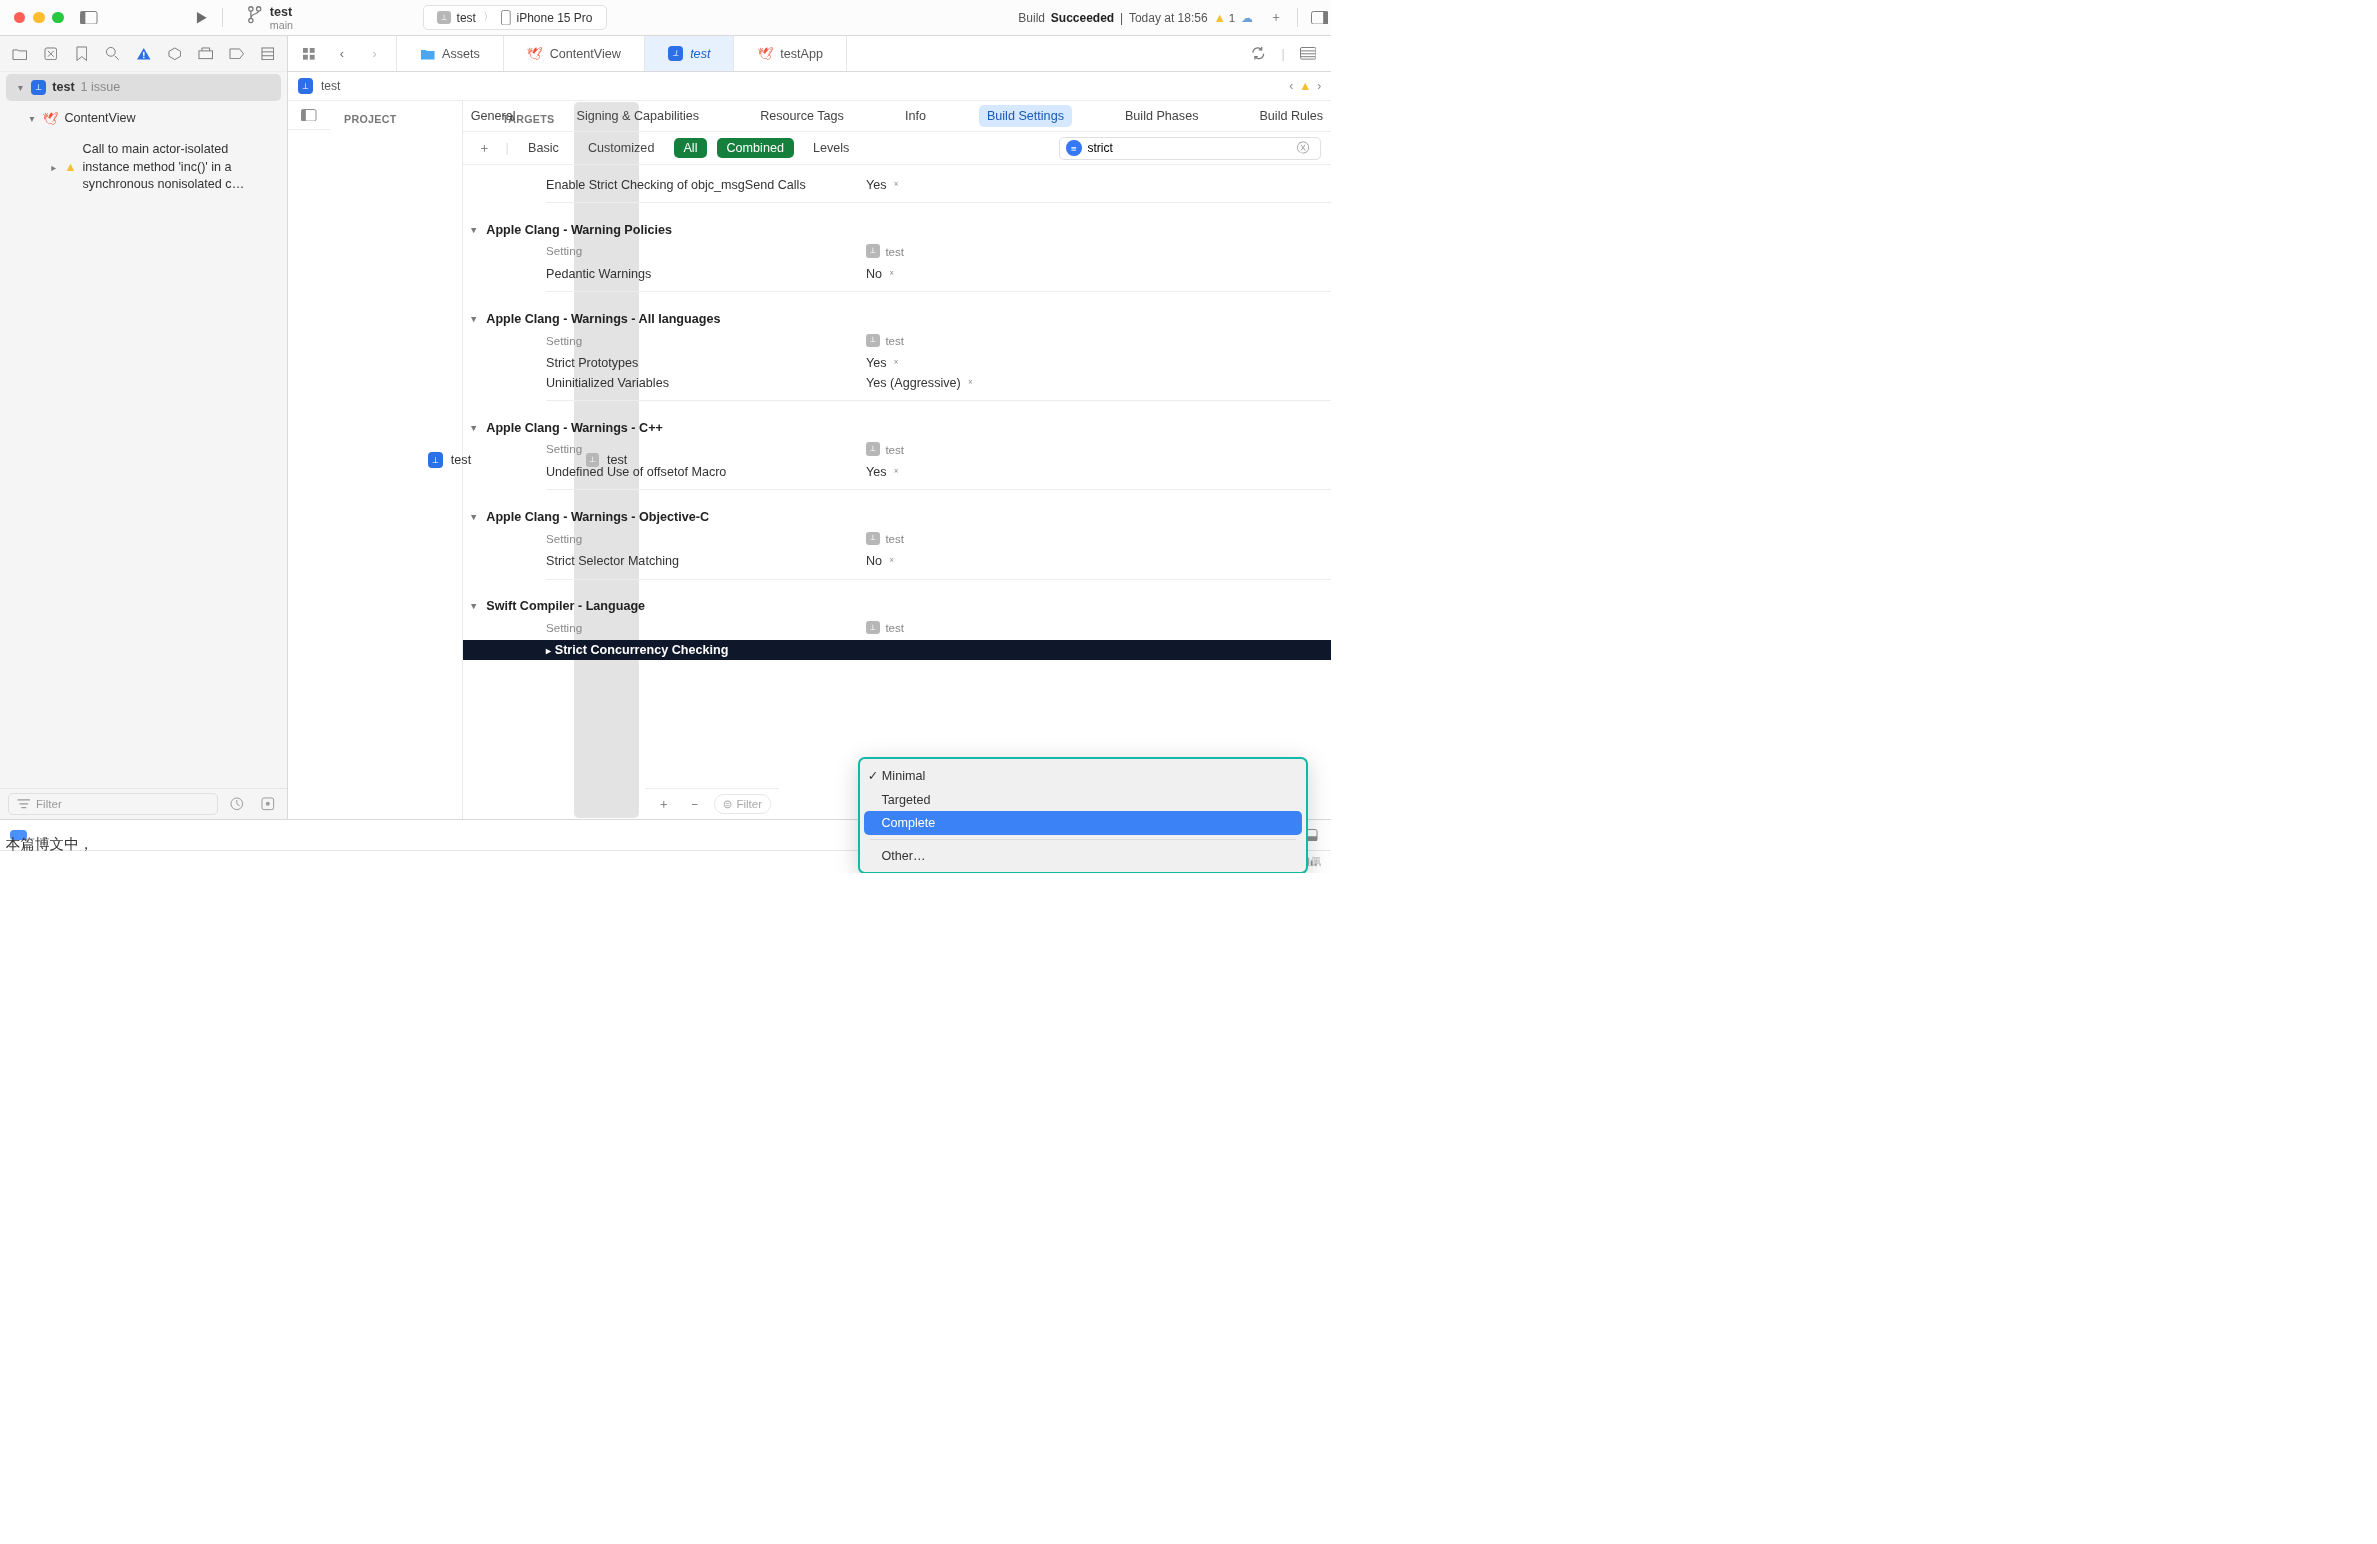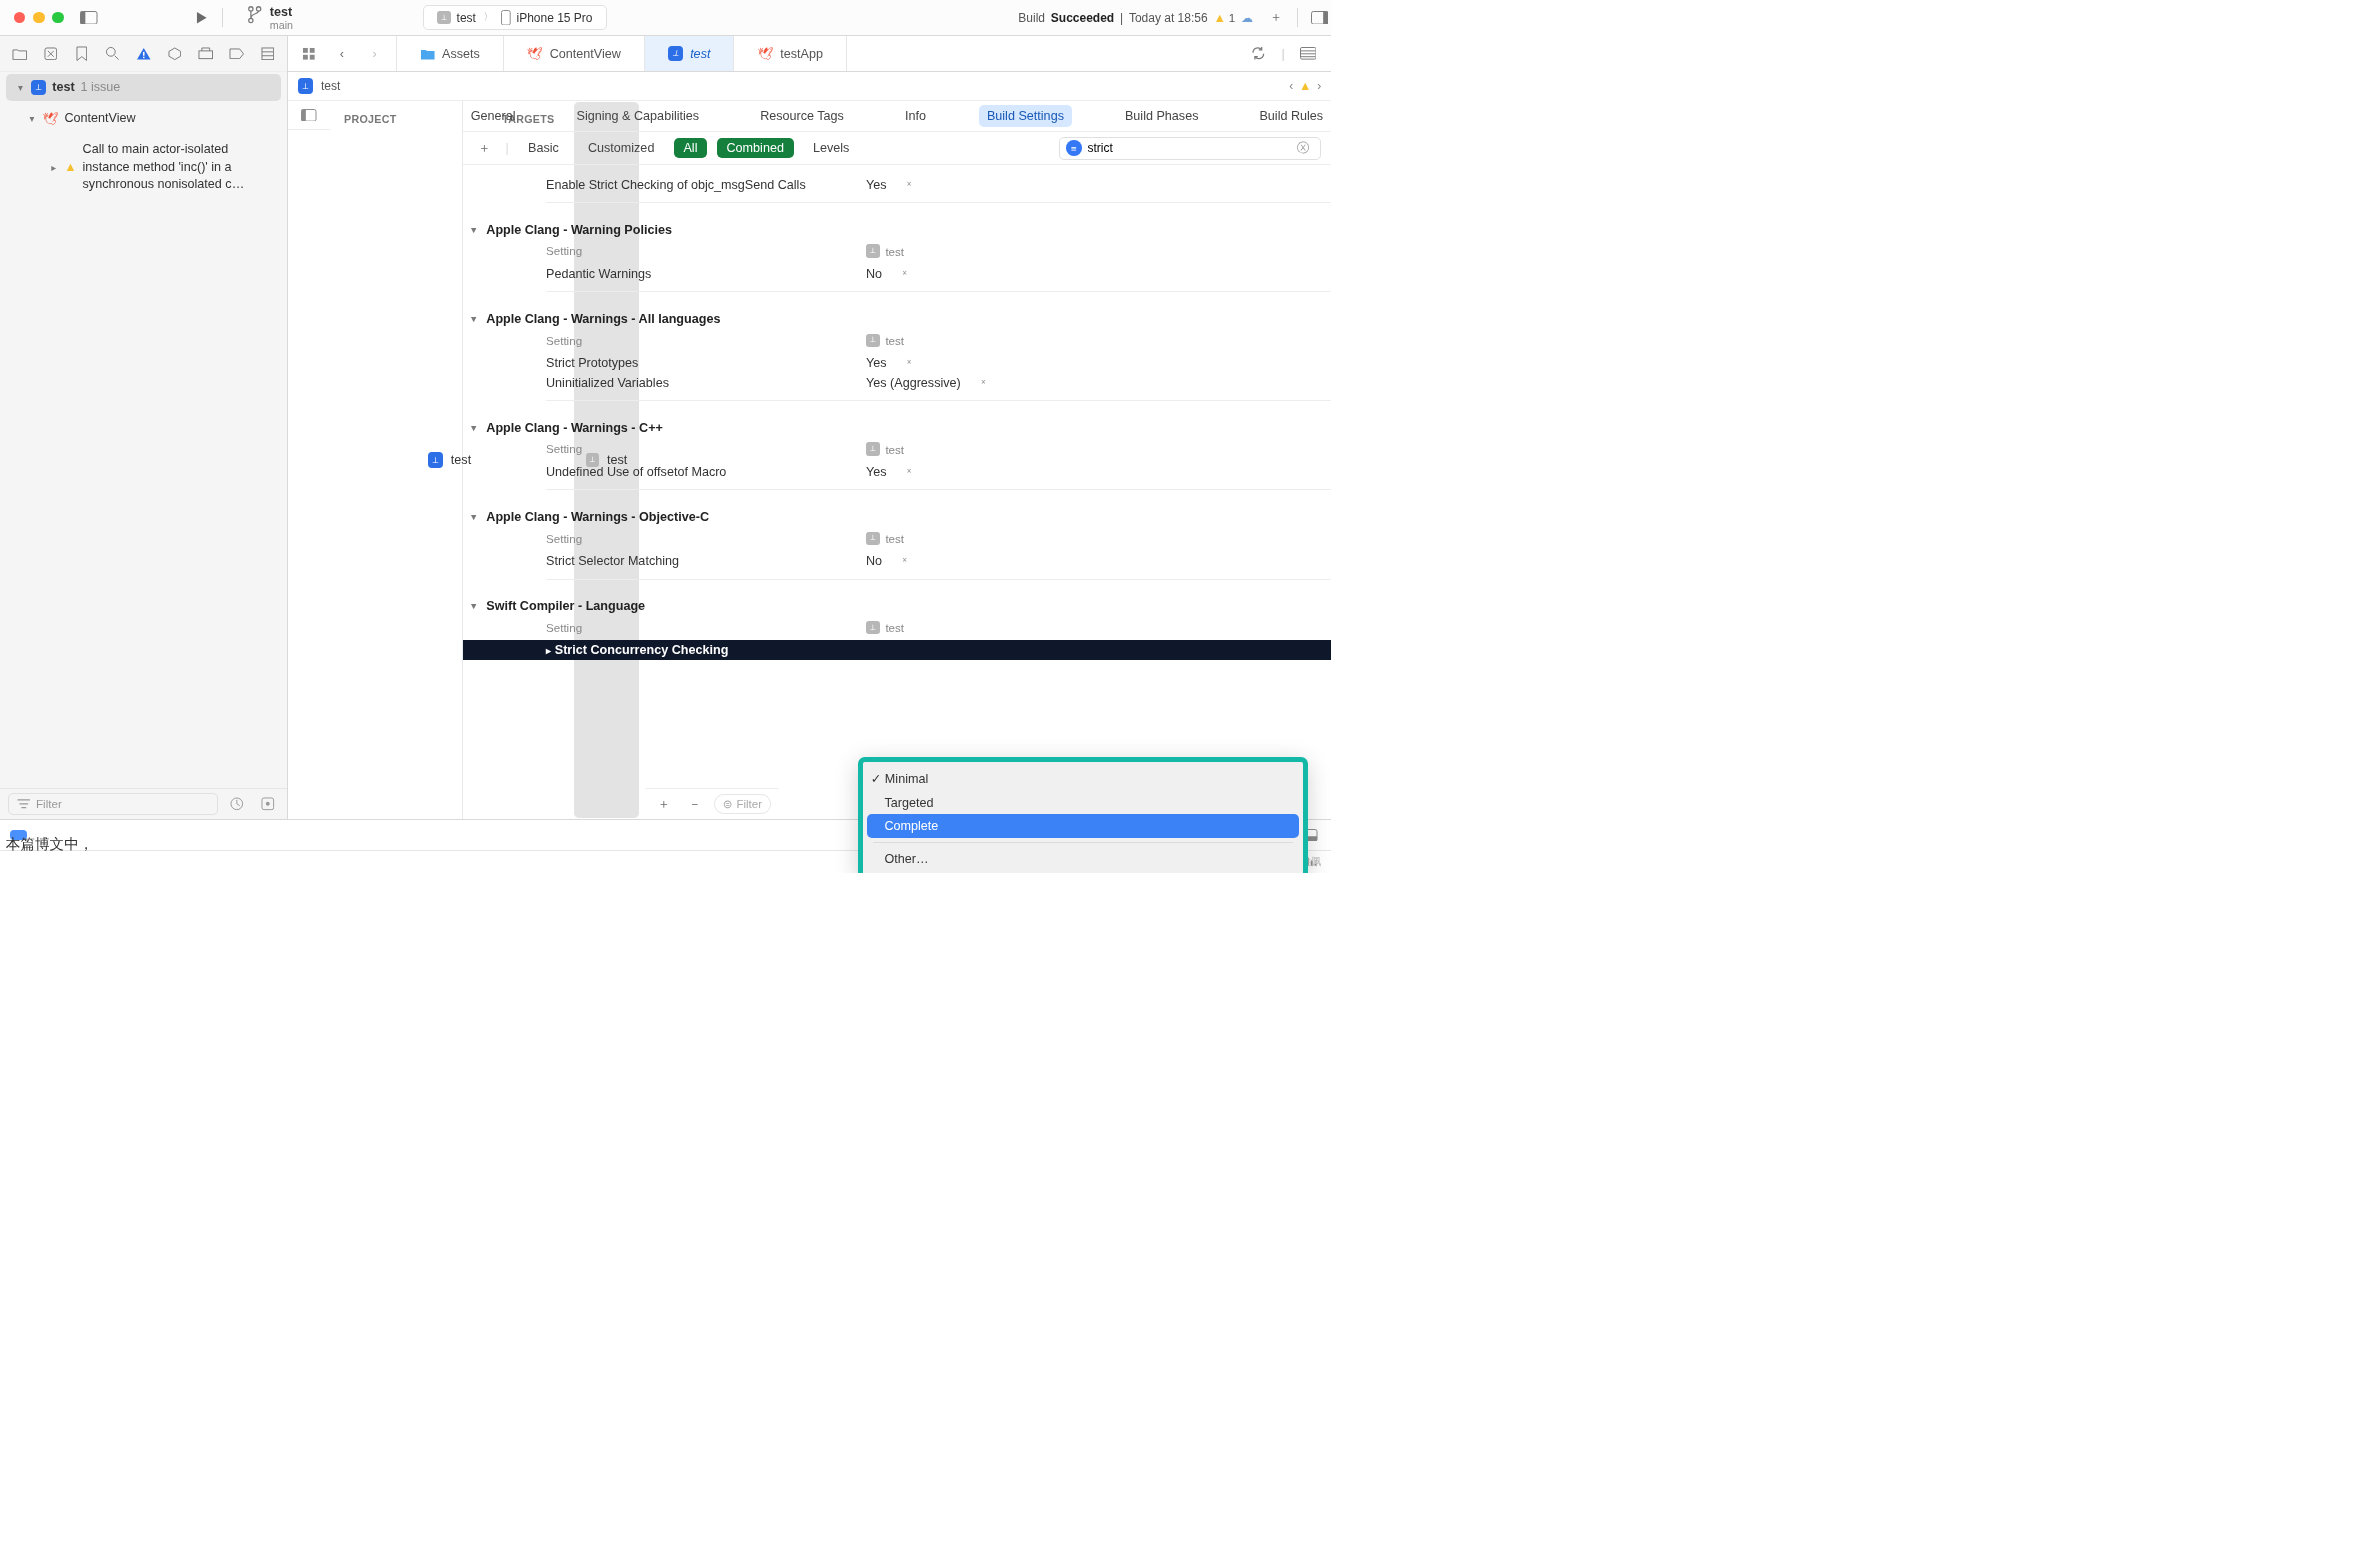--- a/index.html
+++ b/index.html
@@ -75,34 +75,34 @@
 .filter-ico { width:15.5px;height:15.5px;border-radius:50%;background:#3478f6;color:#fff;font-size:9.7px;display:flex;align-items:center;justify-content:center; }
 .scroll { overflow: auto; flex: 1; }
 .group { padding: 9.7px 0 5.8px 0; }
 .grouphdr { display: flex; align-items: center; gap: 5.8px; padding: 3.9px 5.8px 3.9px 3.9px; font-weight: 600; font-size: 12.6px; color: #222; }
 .grouphdr .caret { width: 13.6px; text-align: center; color: #7a7a7a; font-size: 9.7px; }
 .sethdr { display: flex; font-size: 11.6px; color: #888; padding: 3.9px 0 5.8px 83px; }
 .sethdr .hcol { flex: 0 0 320px; }
 .sethdr .hval { display: flex; align-items: center; gap: 5.8px; }
 .setrow { display: flex; align-items: center; padding: 2.9px 0 2.9px 83px; font-size: 12.6px; }
 .setrow .rname { flex: 0 0 320px; }
-.setrow .rval { display: flex; align-items: center; gap: 19px; color: #333; justify-content: center; }
+.setrow .rval { display: flex; align-items: center; gap: 6px; color: #333; justify-content: center; }
 .setrow .sort { color: #999; font-size: 8.7px; line-height: 5.8px; }
 .setrow.selected { background: #0f172a; color: #fff; font-weight: bold; }
 .setrow.selected .rname, .setrow.selected .rval { color: #fff; }
 .setrow .sel-caret { color: #fff; font-size: 9.7px; margin-right: 3.9px; }
 .divider { height: 1px; background: #ededed; margin: 7.8px 0 0 83px; }
 
 
 .bottombar { height: 31px; border-top: 1px solid #d9d9d9; display: flex; align-items: center; padding: 0 9.7px; gap: 9.7px; color: #6b6b6b; font-size: 11.6px; }
 .bottombar .tag { width: 17.5px; height: 9.7px; background: #4a90ff; border-radius: 3.9px; }
 .bottombar .spacer { flex: 1; }
 
 
-.dropdown { position: absolute; left: 858px; top: 757px; width: 450px; background: #f1f0f0; border: 5px solid #14b8a6; border-radius: 6.8px; box-shadow: 0 5.8px 23px rgba(0,0,0,.18); padding: 3.9px; font-size: 12.6px; z-index: 50; }
+.dropdown { position: absolute; left: 858px; top: 757px; width: 450px; background: #f1f0f0; border: 2px solid #14b8a6; border-radius: 6.8px; box-shadow: 0 5.8px 23px rgba(0,0,0,.18); padding: 3.9px; font-size: 12.6px; z-index: 50; }
 .dd-item { padding: 4.9px 17.5px; border-radius: 4.9px; cursor: pointer; }
 .dd-item.checked::before { content: "✓ "; margin-left: -13.6px; }
 .dd-item.hl { background: #3b82f6; color: #fff; }
 .dd-sep { height: 1px; background: #dcdcdc; margin: 3.9px 5.8px; }
 
 
 .page-under { position: absolute; left: 0; top: 829px; width: 100%; font-size: 14.6px; color: #333; padding: 5.8px 5.8px; }
 .watermark { position: absolute; right: 9.7px; bottom: 3.9px; font-size: 10.7px; color: #bbb; }
 
 svg { display: block; }

